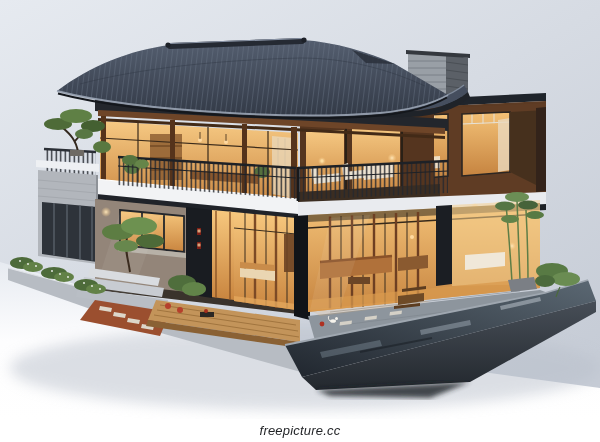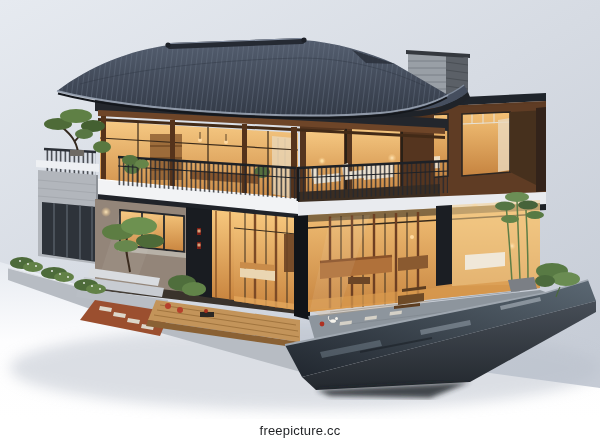--- a/index.html
+++ b/index.html
@@ -1,18 +1,19 @@
 <!DOCTYPE html>
 <html style="--bg-top: #e6eaf0; --bg-bottom: #c6ccd6; --ground-white: #fdfdfe; --roof-light: #545e6f; --roof-dark: #333a47; --wood: #6e4528; --wood-dark: #4a2d18; --glow-top: #f6c983; --glow-deep: #cb8842; --slab: #f2f3f5; --concrete: #b2b6bc; --pool-light: #5b6873; --pool-dark: #20262e; --plant: #56743f; --watermark-bg: #ffffff; --watermark-text: #1f2124;"><head>
 <meta charset="utf-8">
 <style>
   html,body{margin:0;padding:0;background:#ffffff;}
   .stage{
     position:relative;width:600px;height:442px;overflow:hidden;
     font-family:"Liberation Sans", sans-serif;
+    font-style:italic;
   }
   .stage svg{display:block;width:600px;height:420px;}
   .watermark-bar{
     position:absolute;left:0;right:0;bottom:0;height:22px;
     background:var(--watermark-bg,#ffffff);
     display:flex;align-items:center;justify-content:center;
   }
   .watermark-text{
     color:var(--watermark-text,#1f2124);
     font-size:13px;line-height:22px;letter-spacing:.2px;

